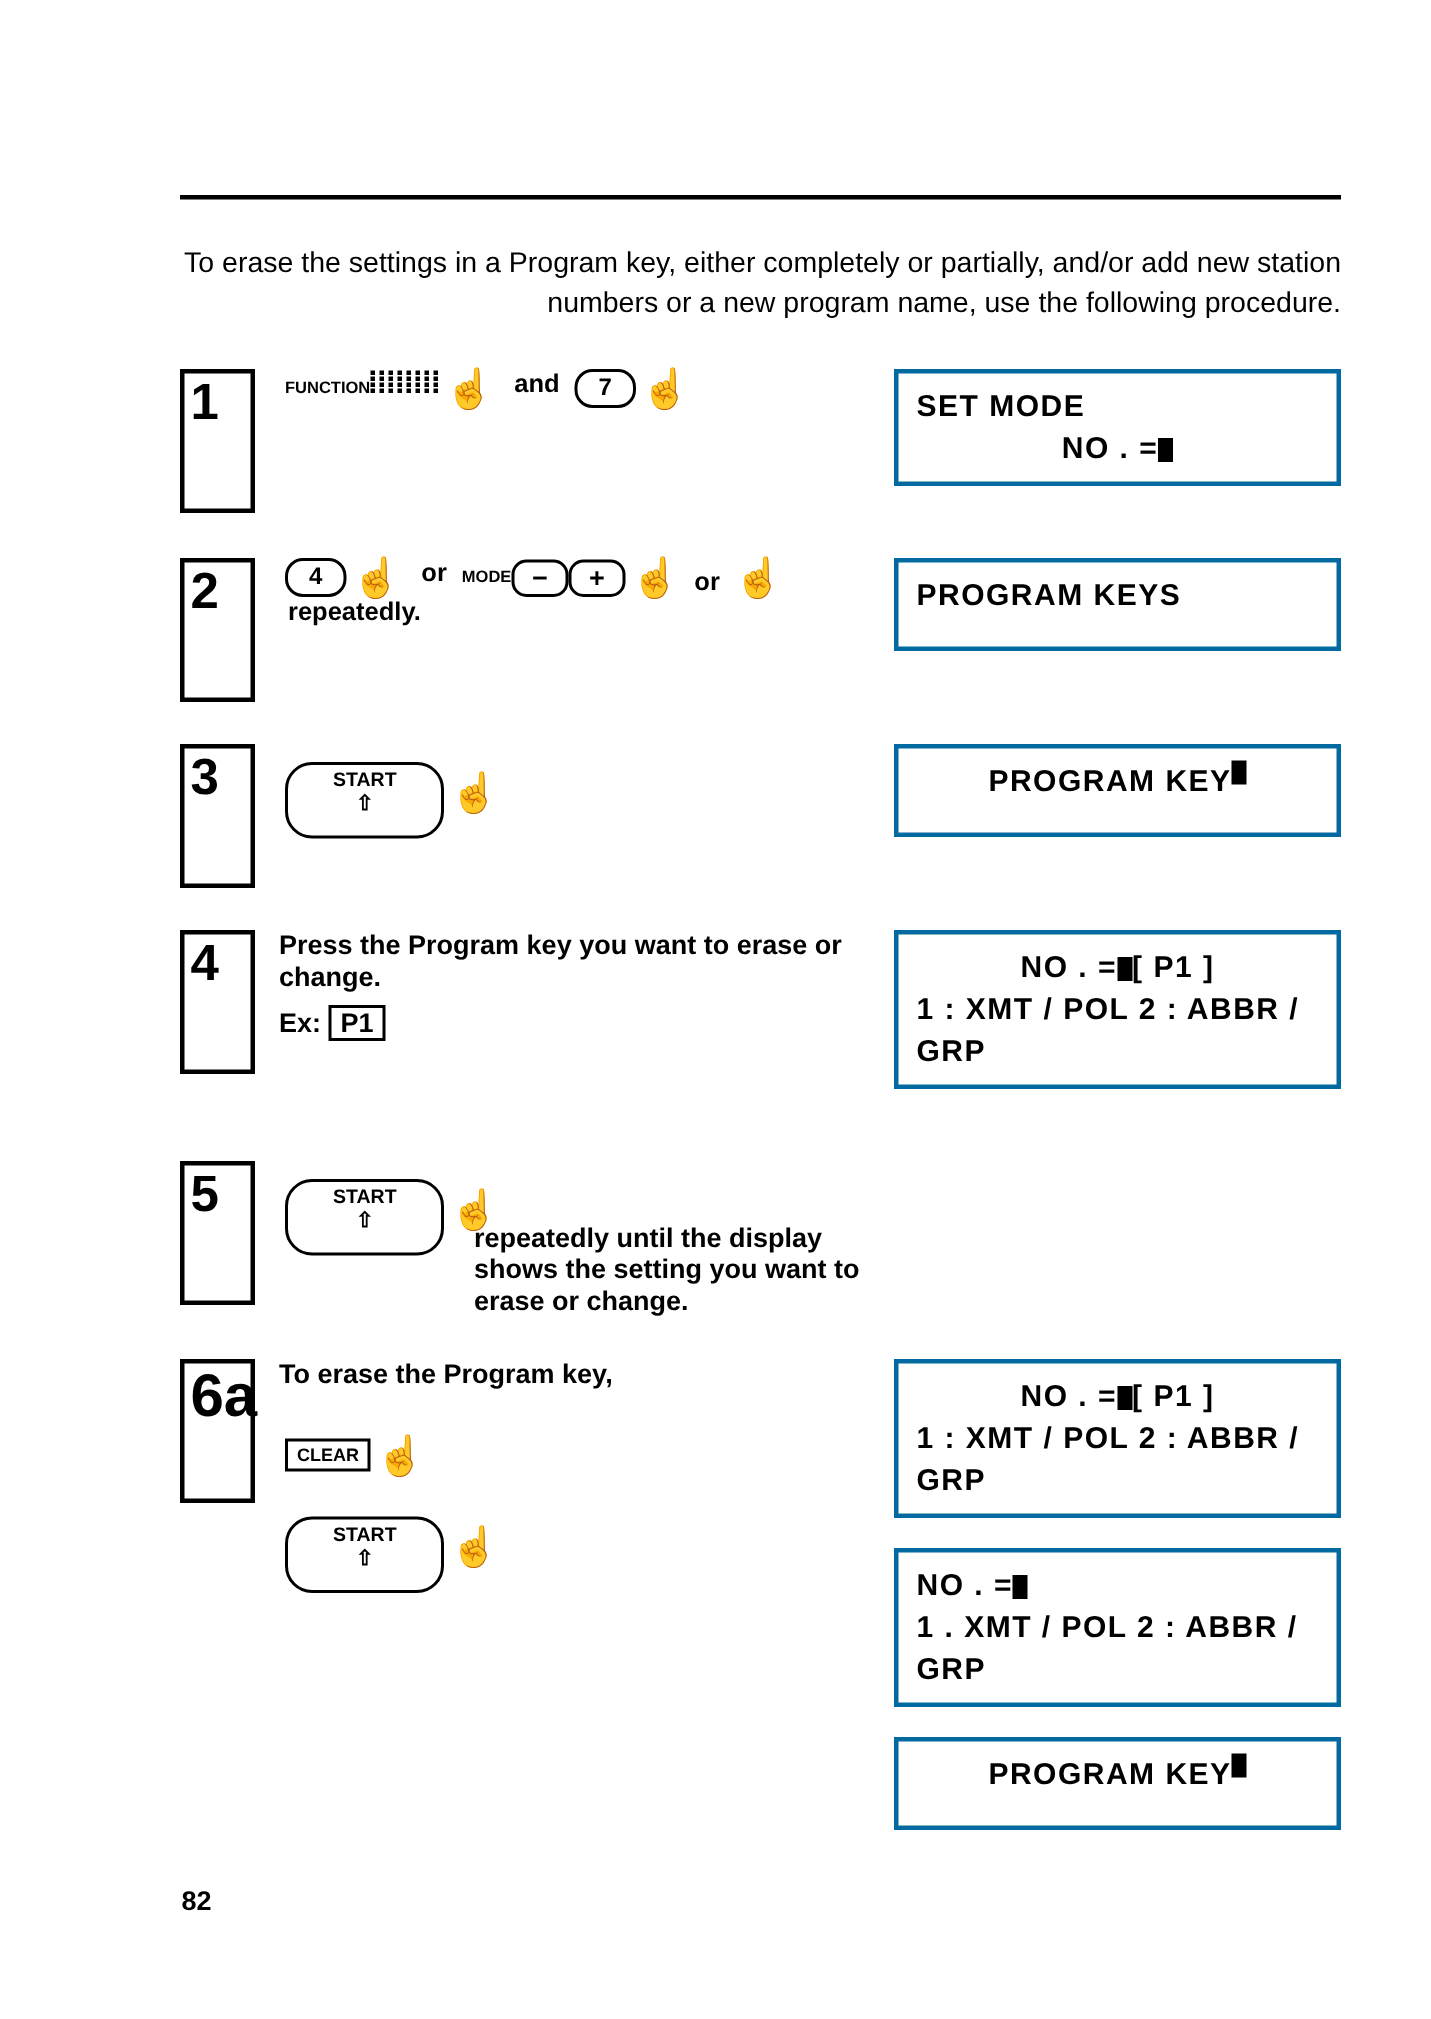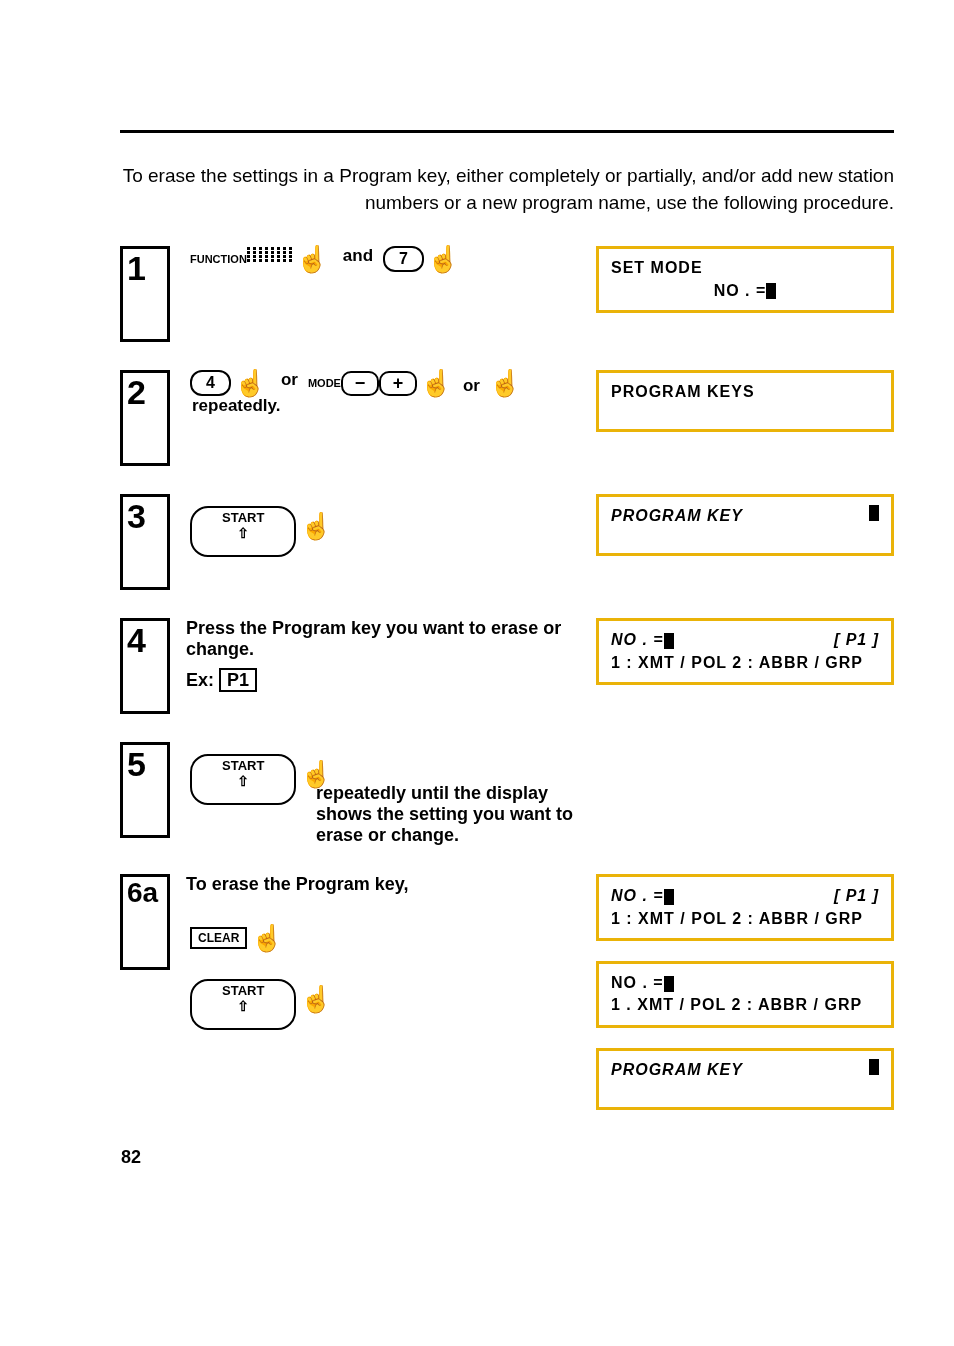--- a/index.html
+++ b/index.html
@@ -44,44 +44,43 @@
     justify-content: flex-start;
     font-weight: 900;
     font-size: 34px;
     margin-right: 16px;
     flex: 0 0 auto;
     padding: 2px 4px;
     box-sizing: border-box;
     line-height: 1;
   }
   .numbox.wider {
-    font-size: 28px;
+    font-size: 40px;
   }
   .mid {
     flex: 1 1 auto;
     font-size: 18px;
   }
   .right {
     flex: 0 0 298px;
     margin-left: 14px;
   }
   .display {
-    border: 3px solid #eab308;
+    border: 3px solid #0369a1;
     padding: 8px 12px;
     font-family: Arial, sans-serif;
-    font-size: 16px;
+    font-size: 20px;
     font-weight: bold;
     line-height: 1.4;
     letter-spacing: 1px;
     margin-bottom: 20px;
   }
   .display .dline {
     display: flex;
-    justify-content: space-between;
-    font-style: italic;
+    justify-content: center;
   }
   .display .center {
     text-align: center;
   }
   .cursor {
     display: inline-block;
     width: 10px;
     height: 16px;
     background: #000;
     vertical-align: middle;

